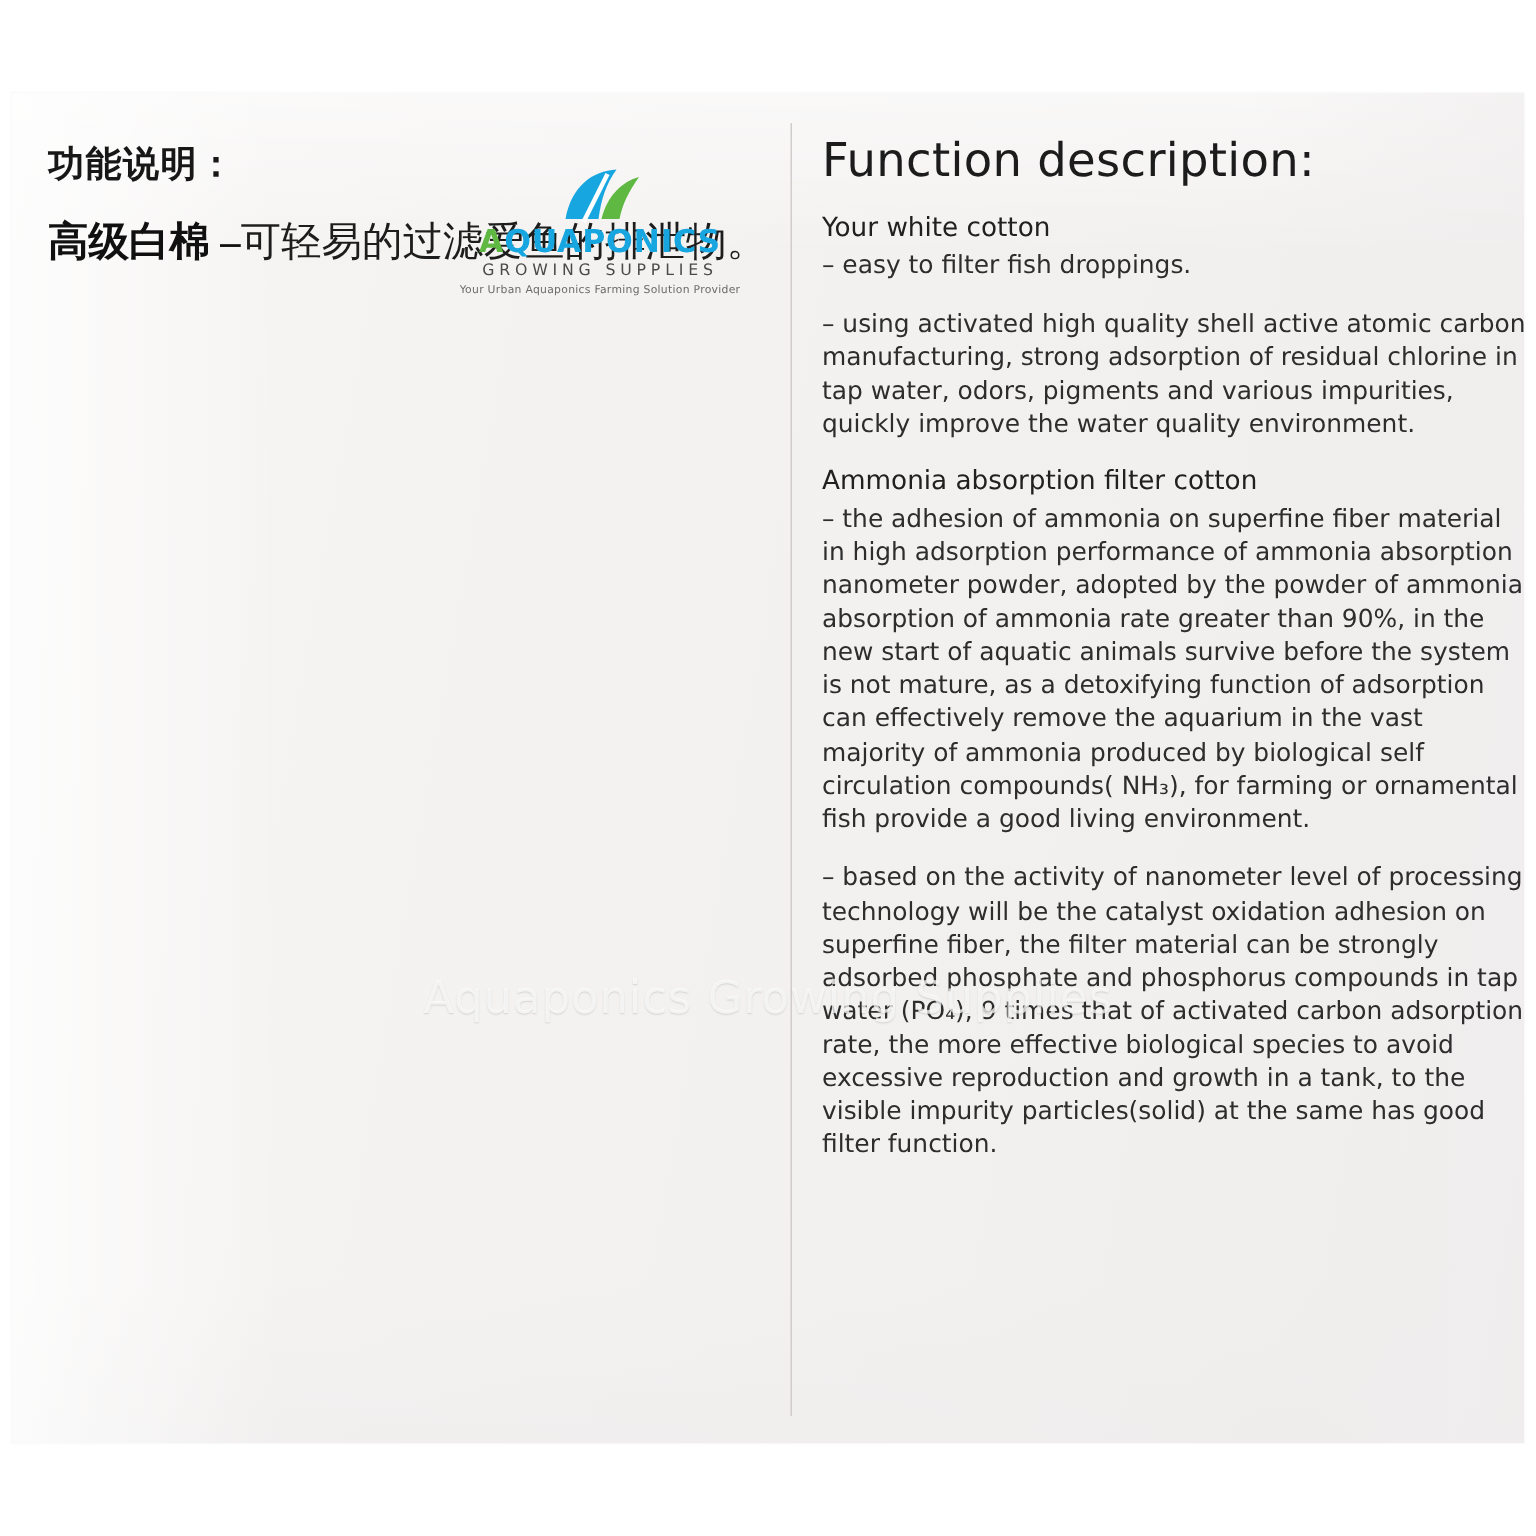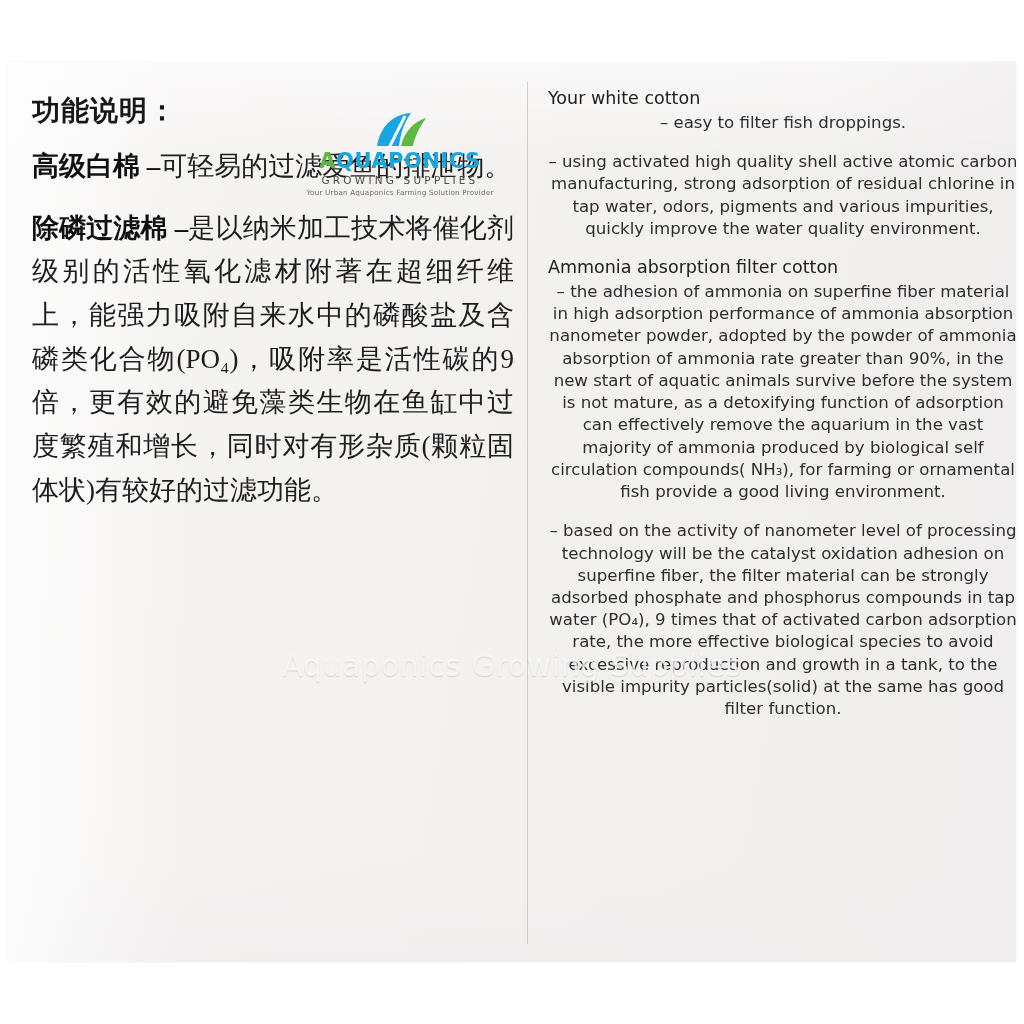--- a/index.html
+++ b/index.html
@@ -62,21 +62,21 @@
   }
   .col-en {
     left: 540px;
     width: 470px;
     color: #2a2a2a;
   }
 
   
   .cn-title {
     font-family: "DejaVu Sans", sans-serif;
-    font-size: 28px;
+    font-size: 24px;
     font-weight: bold;
     letter-spacing: 1px;
     color: #171717;
     margin: 8px 0 14px 0;
     line-height: 1.1;
   }
   .en-title {
     font-family: "DejaVu Sans", sans-serif;
     font-size: 31px;
     font-weight: normal;
@@ -151,21 +151,21 @@
     font-size: 17.5px;
     color: #202020;
     line-height: 1.25;
     margin-bottom: 2px;
   }
   .en-p {
     font-family: "DejaVu Sans", sans-serif;
     font-size: 16.6px;
     line-height: 1.34;
     color: #2d2d2d;
-    text-align: center;
+    text-align: left;
   }
 
   
   .watermark {
     position: absolute;
     left: 0;
     right: 0;
     top: 586px;
     text-align: center;
     font-family: "DejaVu Sans", sans-serif;
@@ -199,26 +199,24 @@
         <span class="logo-sub">GROWING SUPPLIES</span>
         <span class="logo-tag">Your Urban Aquaponics Farming Solution Provider</span>
       </div>
 
       <div class="cn-block first">
         <span class="term">高级白棉 –</span><span>可轻易的过滤爱鱼的排泄物。</span>
       </div>
 
 
 
-      <div class="cn-block">
-        <span class="term">除磷过滤棉 –</span><span>是以纳米加工技术将催化剂级别的活性氧化滤材附著在超细纤维上，能强力吸附自来水中的磷酸盐及含磷类化合物(PO₄)，吸附率是活性碳的9倍，更有效的避免藻类生物在鱼缸中过度繁殖和增长，同时对有形杂质(颗粒固体状)有较好的过滤功能。</span>
-      </div>
     </div>
 
     <div class="col col-en">
+      <div class="en-title">Function description:</div>
 
       <div class="en-block">
         <div class="en-h">Your white cotton</div>
         <div class="en-p">– easy to filter fish droppings.</div>
       </div>
 
       <div class="en-block">
         <div class="en-p">– using activated high quality shell active atomic carbon manufacturing, strong adsorption of residual chlorine in tap water, odors, pigments and various impurities, quickly improve the water quality environment.</div>
       </div>
 

